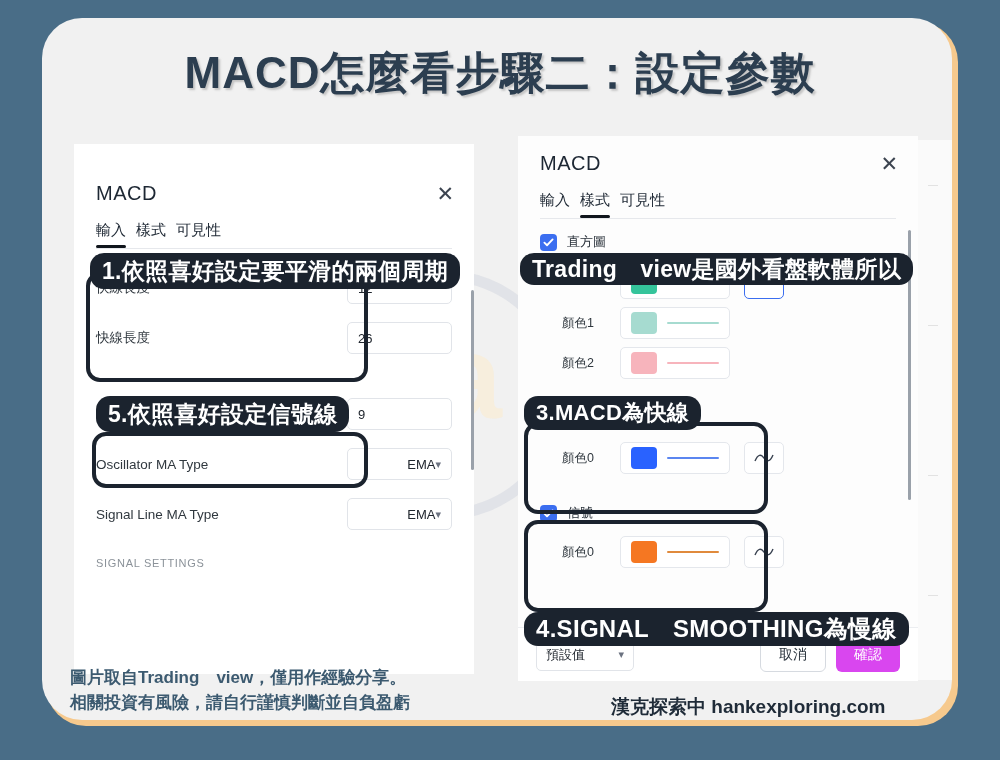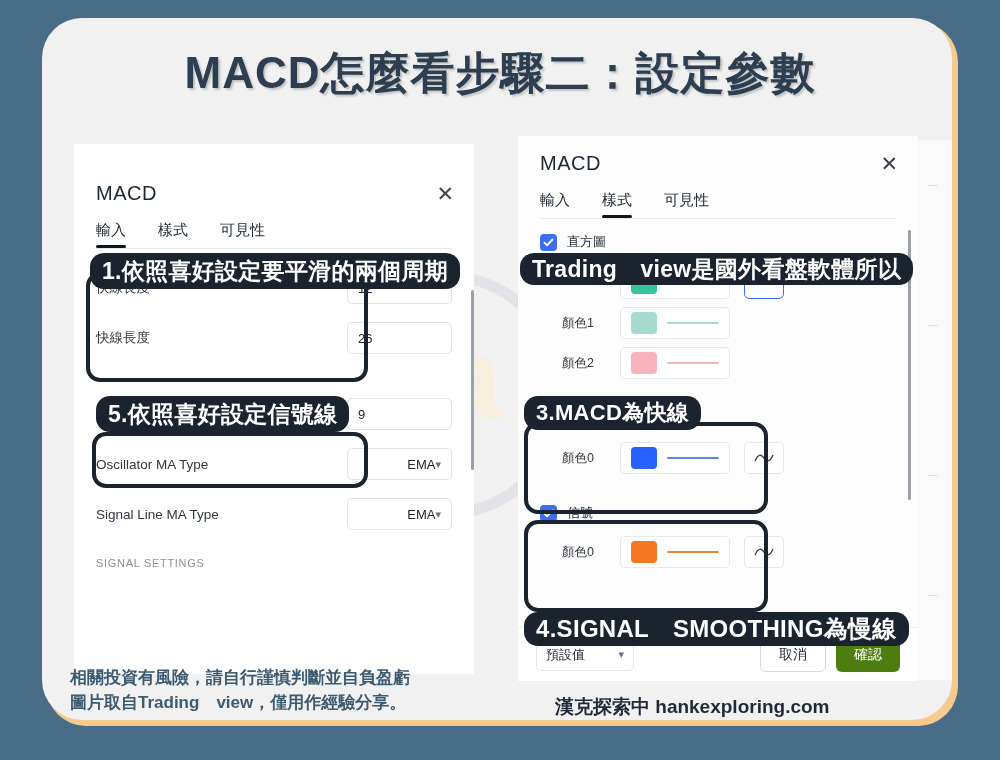--- a/index.html
+++ b/index.html
@@ -62,21 +62,21 @@
 
   
   .p-head{
     display:flex; align-items:center; justify-content:space-between;
     padding:16px 20px 0 22px;
   }
   .p-title{ font-size:20px; color:#1d2733; font-weight:400; letter-spacing:.5px;}
   .p-close{ font-size:21px; color:#3c4450; line-height:1; cursor:pointer;
             font-weight:300;}
 
-  .p-tabs{ display:flex; gap:32px; padding:16px 22px 0 22px;
+  .p-tabs{ display:flex; gap:10px; padding:16px 22px 0 22px;
            font-size:15px; color:#1d2733; position:relative;}
   .p-tab{ padding-bottom:8px; cursor:pointer; white-space:nowrap;}
   .p-tab.active{ position:relative; }
   .p-tab.active::after{
     content:""; position:absolute; left:0; right:0; bottom:0; height:3px;
     background:#10151c; border-radius:2px;
   }
   .tabs-rule{ height:1px; background:#e6e8ec; margin:0 22px; }
 
   
@@ -126,21 +126,21 @@
     width:98px; height:32px; border:1px solid #e1e4e9; border-radius:5px;
     display:flex; align-items:center; justify-content:space-between;
     padding:0 9px; font-size:13px; color:#20262e; background:#fff;
   }
   .foot-spacer{ flex:1; }
   .btn{
     height:34px; padding:0 18px; border-radius:6px; font-size:14px;
     display:flex; align-items:center; justify-content:center; cursor:pointer;
   }
   .btn-cancel{ border:1px solid #d6dae0; color:#26303a; background:#fff; }
-  .btn-ok{ background:#4d7c0f; color:#fff; }
+  .btn-ok{ background:#d946ef; color:#fff; }
 
   
   .vscroll{
     position:absolute; width:3px; border-radius:2px; background:#9aa1aa;
   }
 
   
   .chart-bg{
     position:absolute; left:880px; top:140px; width:72px; height:540px;
     background:#fafafa;
@@ -160,21 +160,21 @@
     position:absolute; border:4px solid #1b232e; border-radius:14px;
     pointer-events:none;
   }
 
   
   .caption-left{
     position:absolute; left:70px; top:666px; font-size:17px; font-weight:bold;
     color:#3c5a70; line-height:1.45; white-space:nowrap;
   }
   .caption-right{
-    position:absolute; left:555px; top:694px; font-size:19px; font-weight:bold;
+    position:absolute; left:611px; top:694px; font-size:19px; font-weight:bold;
     color:#1f2b38; white-space:nowrap;
   }
 </style>
 </head>
 <body style="background: rgb(73, 109, 135);">
 
 <div class="card-accent"></div>
 <div class="card"></div>
 
 <div class="title">MACD怎麼看步驟二：設定參數</div>
@@ -379,16 +379,16 @@
 
 <div class="pill" style="left:520px; top:253px; height:32px; font-size:23px;">Trading　view是國外看盤軟體所以</div>
 
 <div class="pill" style="left:96px;  top:396px; height:36px; font-size:23px;">5.依照喜好設定信號線</div>
 
 <div class="pill" style="left:524px; top:396px; height:34px; font-size:22px;">3.MACD為快線</div>
 
 <div class="pill" style="left:524px; top:612px; height:34px; font-size:24px;">4.SIGNAL　SMOOTHING為慢線</div>
 
 <div class="caption-left">
+  <div>圖片取自Trading　view，僅用作經驗分享。</div>
   <div>相關投資有風險，請自行謹慎判斷並自負盈虧</div>
-  <div>圖片取自Trading　view，僅用作經驗分享。</div>
 </div>
 <div class="caption-right">漢克探索中 hankexploring.com</div>
 
 </body></html>

